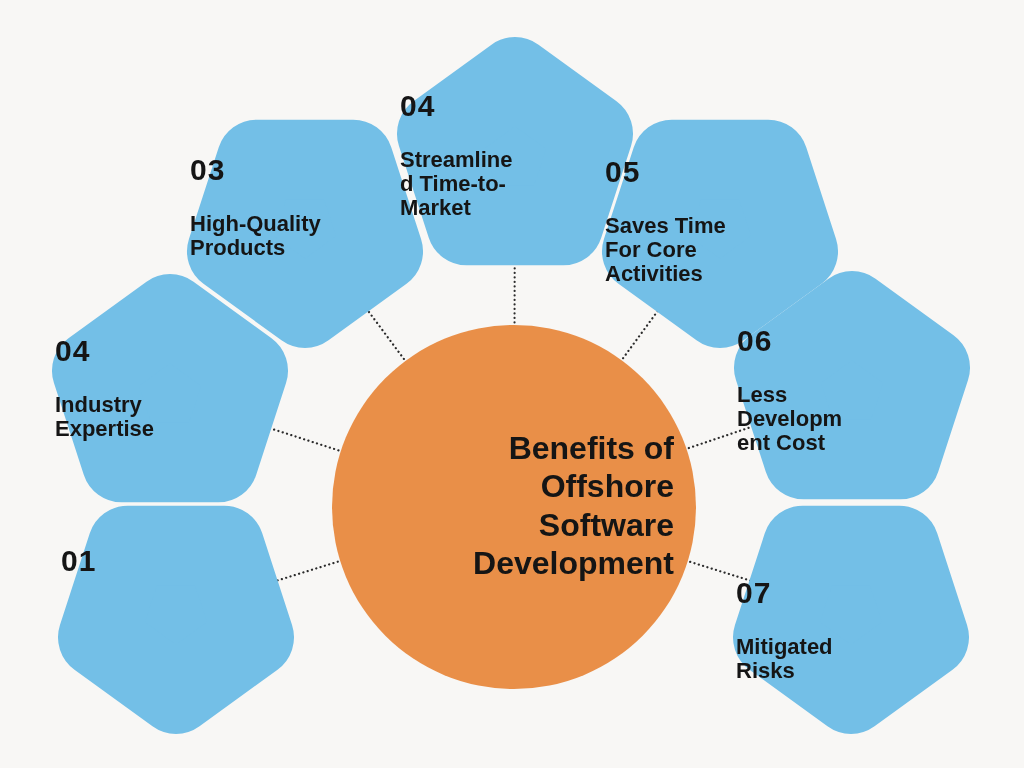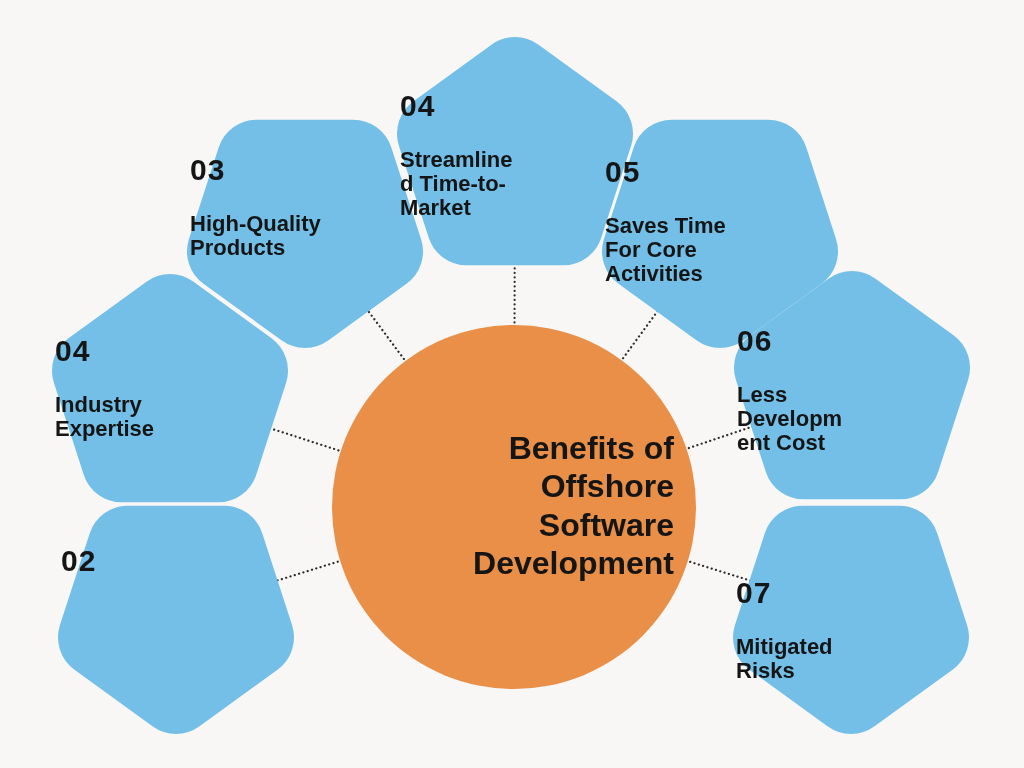--- a/index.html
+++ b/index.html
@@ -96,21 +96,21 @@
       <use href="#pent" class="pentagon" transform="translate(170,396)"></use>
       <use href="#pent" class="pentagon" transform="translate(305,226) rotate(180)"></use>
       <use href="#pent" class="pentagon" transform="translate(515,159)"></use>
       <use href="#pent" class="pentagon" transform="translate(720,226) rotate(180)"></use>
       <use href="#pent" class="pentagon" transform="translate(852,393)"></use>
       <use href="#pent" class="pentagon" transform="translate(851,612) rotate(180)"></use>
     </g>
   </svg>
 
   <div class="card" style="left:61px;  top:546px;">
-    <div class="num">02</div>
+    <div class="num">01</div>
   </div>
 
   <div class="card" style="left:55px;  top:336px;">
     <div class="num">04</div>
     <div class="label">Industry
 Expertise</div>
   </div>
 
   <div class="card" style="left:190px; top:155px;">
     <div class="num">03</div>

